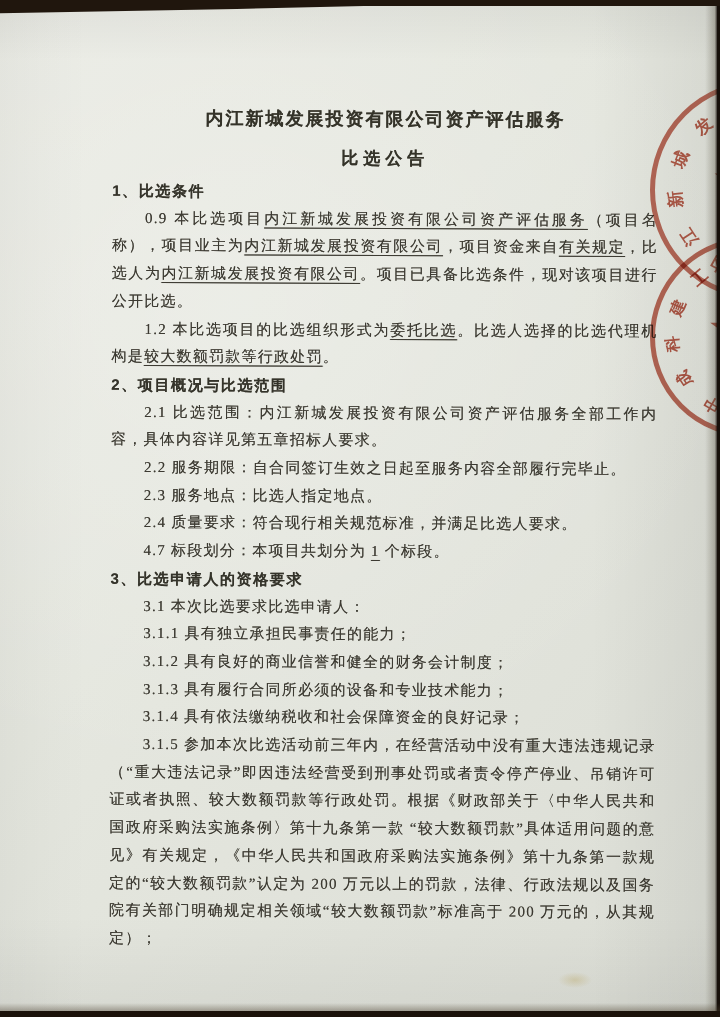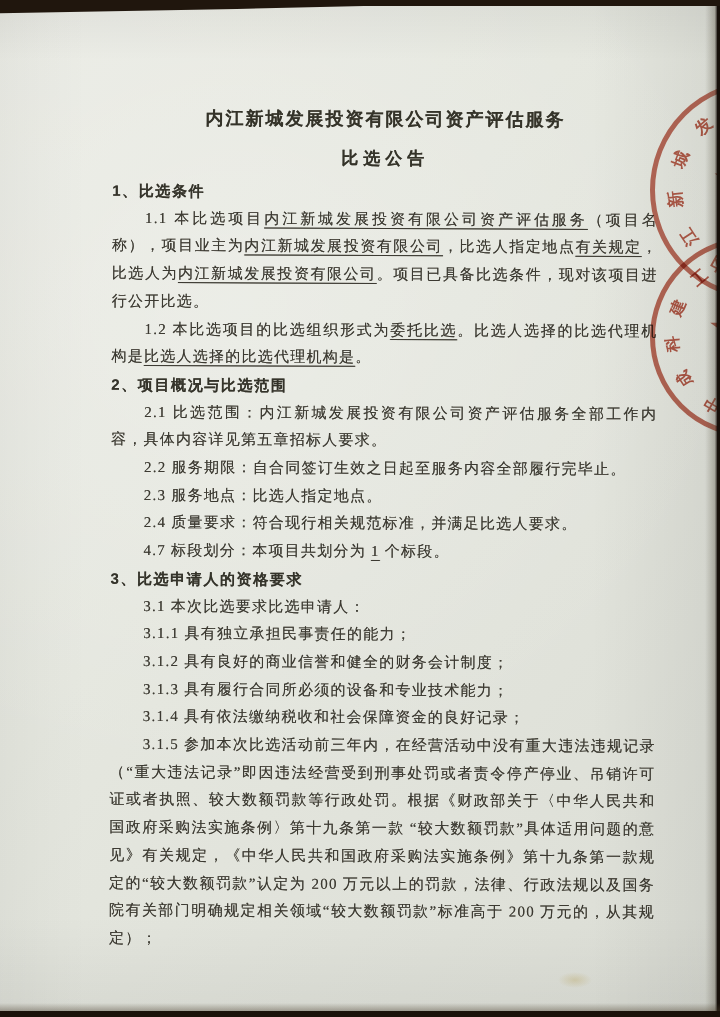--- a/index.html
+++ b/index.html
@@ -88,22 +88,22 @@
 <div class="photo">
   <div class="paper">
     <div class="paper-light"></div>
 
     <div class="content">
       <h1 class="title">内江新城发展投资有限公司资产评估服务</h1>
       <h2 class="subtitle">比选公告</h2>
 
       <div class="docbody">
         <p class="h">1、比选条件</p>
-        <p><span>1.1 本比选项目</span><span class="u">内江新城发展投资有限公司资产评估服务</span><span>（项目名称），项目业主为</span><span class="u">内江新城发展投资有限公司</span><span>，比选人指定地点</span><span class="u">有关规定</span><span>，比选人为</span><span class="u">内江新城发展投资有限公司</span><span>。项目已具备比选条件，现对该项目进行公开比选。</span></p>
-        <p><span>1.2 本比选项目的比选组织形式为</span><span class="u">委托比选</span><span>。比选人选择的比选代理机构是</span><span class="u">比选人选择的比选代理机构是</span><span>。</span></p>
+        <p><span>0.9 本比选项目</span><span class="u">内江新城发展投资有限公司资产评估服务</span><span>（项目名称），项目业主为</span><span class="u">内江新城发展投资有限公司</span><span>，项目资金来自</span><span class="u">有关规定</span><span>，比选人为</span><span class="u">内江新城发展投资有限公司</span><span>。项目已具备比选条件，现对该项目进行公开比选。</span></p>
+        <p><span>1.2 本比选项目的比选组织形式为</span><span class="u">委托比选</span><span>。比选人选择的比选代理机构是</span><span class="u">较大数额罚款等行政处罚</span><span>。</span></p>
 
         <p class="h">2、项目概况与比选范围</p>
         <p>2.1 比选范围：内江新城发展投资有限公司资产评估服务全部工作内容，具体内容详见第五章招标人要求。</p>
         <p>2.2 服务期限：自合同签订生效之日起至服务内容全部履行完毕止。</p>
         <p>2.3 服务地点：比选人指定地点。</p>
         <p>2.4 质量要求：符合现行相关规范标准，并满足比选人要求。</p>
         <p><span>4.7 标段划分：本项目共划分为 </span><span class="u">1</span><span> 个标段。</span></p>
 
         <p class="h">3、比选申请人的资格要求</p>
         <p>3.1 本次比选要求比选申请人：</p>

